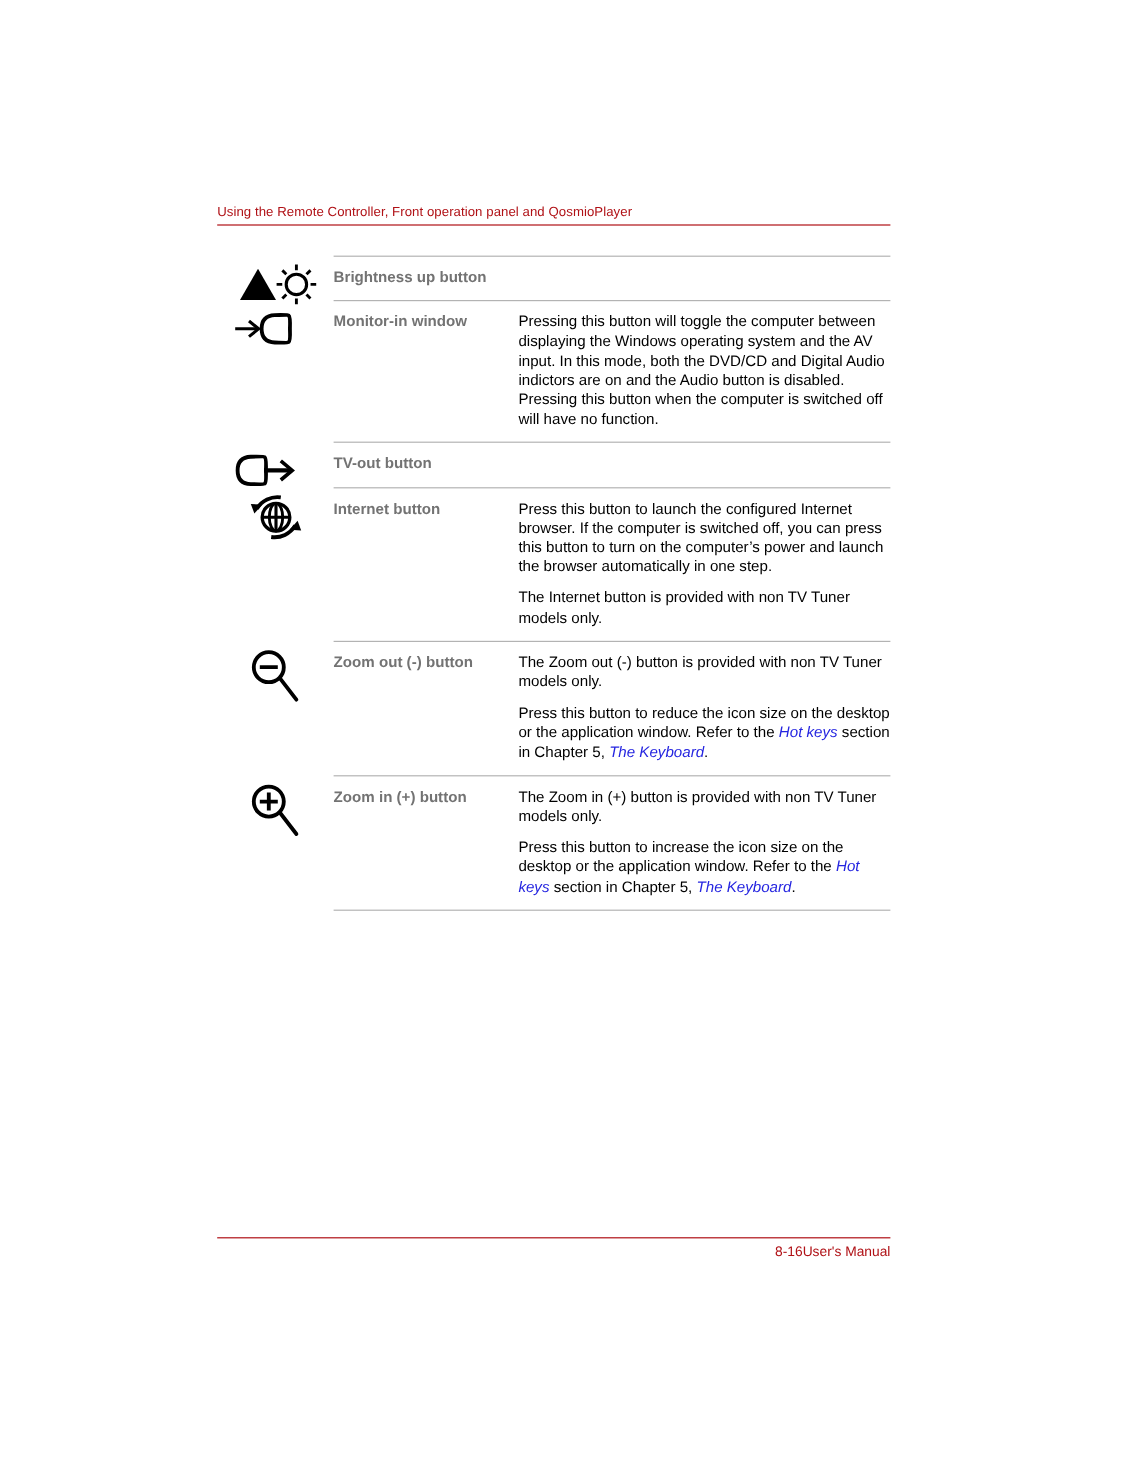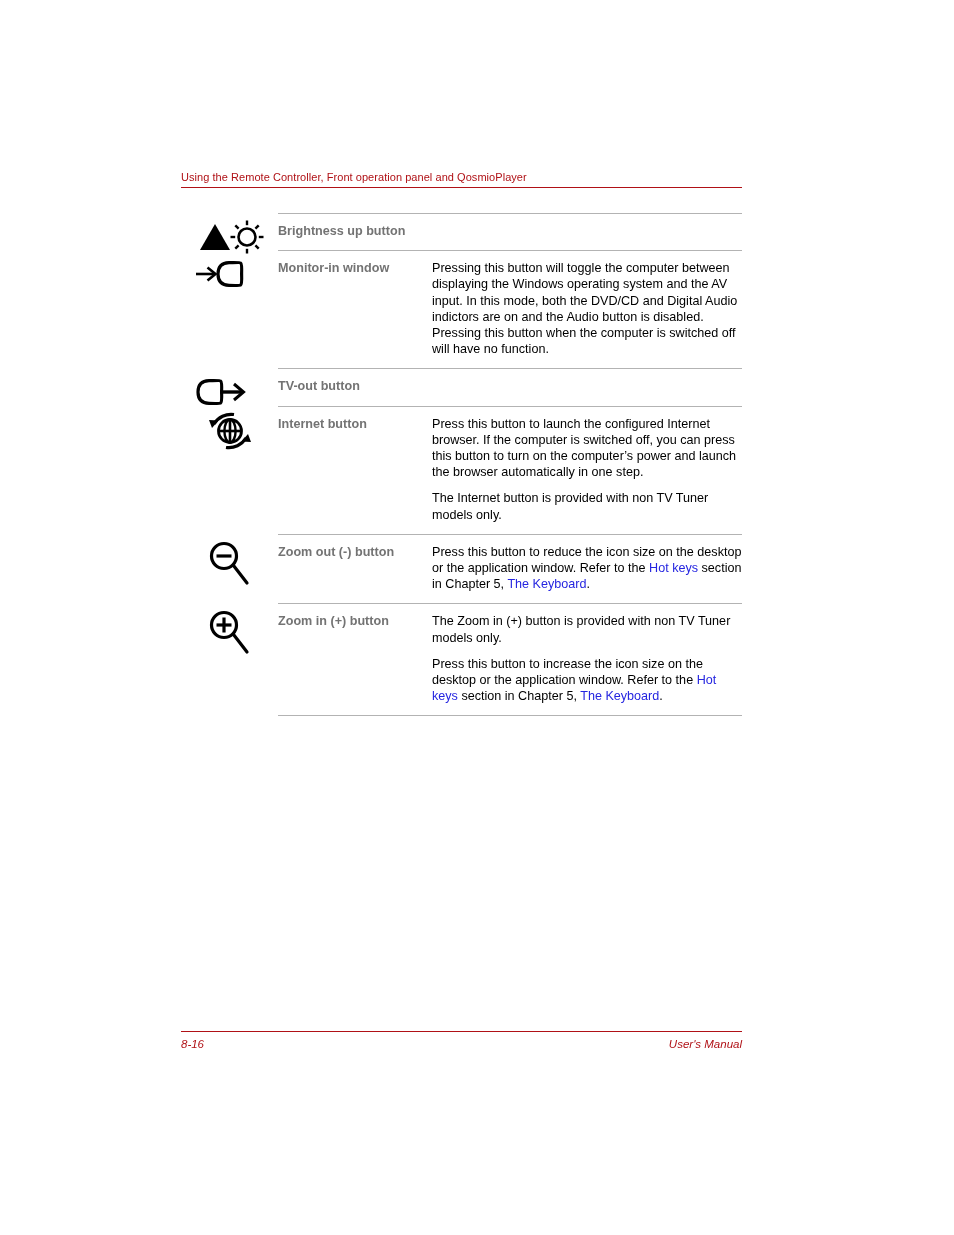--- a/index.html
+++ b/index.html
@@ -71,20 +71,21 @@
     color: #000;
   }
   .cell-desc p {
     margin: 0 0 10px 0;
   }
   .cell-desc p:last-child {
     margin-bottom: 0;
   }
   .lnk {
     color: #2525e0;
+    font-style: italic;
     margin-top: 42px;
   }
 
   
   .icon-cell {
     position: absolute;
     right: 100%;
     top: 0;
     width: 88px;
     height: 56px;
@@ -103,24 +104,23 @@
     left: 181px;
     top: 1031px;
     width: 561px;
   }
   .page-footer .footer-rule {
     border-bottom: 1.6px solid #b01116;
     width: 561px;
   }
   .page-footer .footer-row {
     display: flex;
-    justify-content: space-between;
+    justify-content: flex-end;
     align-items: baseline;
     margin-top: 6px;
-    font-style: italic;
   }
   .page-footer .footer-text {
     font-size: 11.5px;
     color: #b01116;
     white-space: nowrap;
   }
 </style>
 </head>
 <body>
 
@@ -200,20 +200,21 @@
       <div class="spec-row">
         <div class="icon-cell">
           <svg width="56" height="52" viewBox="0 0 56 52">
         <circle cx="22" cy="18" r="12.5" fill="none" stroke="#000" stroke-width="3.2"></circle>
         <line x1="14.5" y1="18" x2="29.5" y2="18" stroke="#000" stroke-width="3.2"></line>
         <line x1="31.5" y1="27.5" x2="45" y2="45" stroke="#000" stroke-width="3.2" stroke-linecap="round"></line>
       </svg>
         </div>
         <div class="cell-label">Zoom out (-) button</div>
         <div class="cell-desc">
+          <p><span>The Zoom out (-) button is provided with non TV Tuner models only.</span></p>
           <p><span>Press this button to reduce the icon size on the desktop or the application window. Refer to the </span><span class="lnk">Hot keys</span><span> section in Chapter 5, </span><span class="lnk">The Keyboard</span><span>.</span></p>
         </div>
       </div>
       <div class="row-rule"></div>
       <div class="spec-row">
         <div class="icon-cell">
           <svg width="56" height="52" viewBox="0 0 56 52">
         <circle cx="22" cy="18" r="12.5" fill="none" stroke="#000" stroke-width="3.2"></circle>
         <line x1="14.5" y1="18" x2="29.5" y2="18" stroke="#000" stroke-width="3.2"></line>
         <line x1="22" y1="10.5" x2="22" y2="25.5" stroke="#000" stroke-width="3.2"></line>

